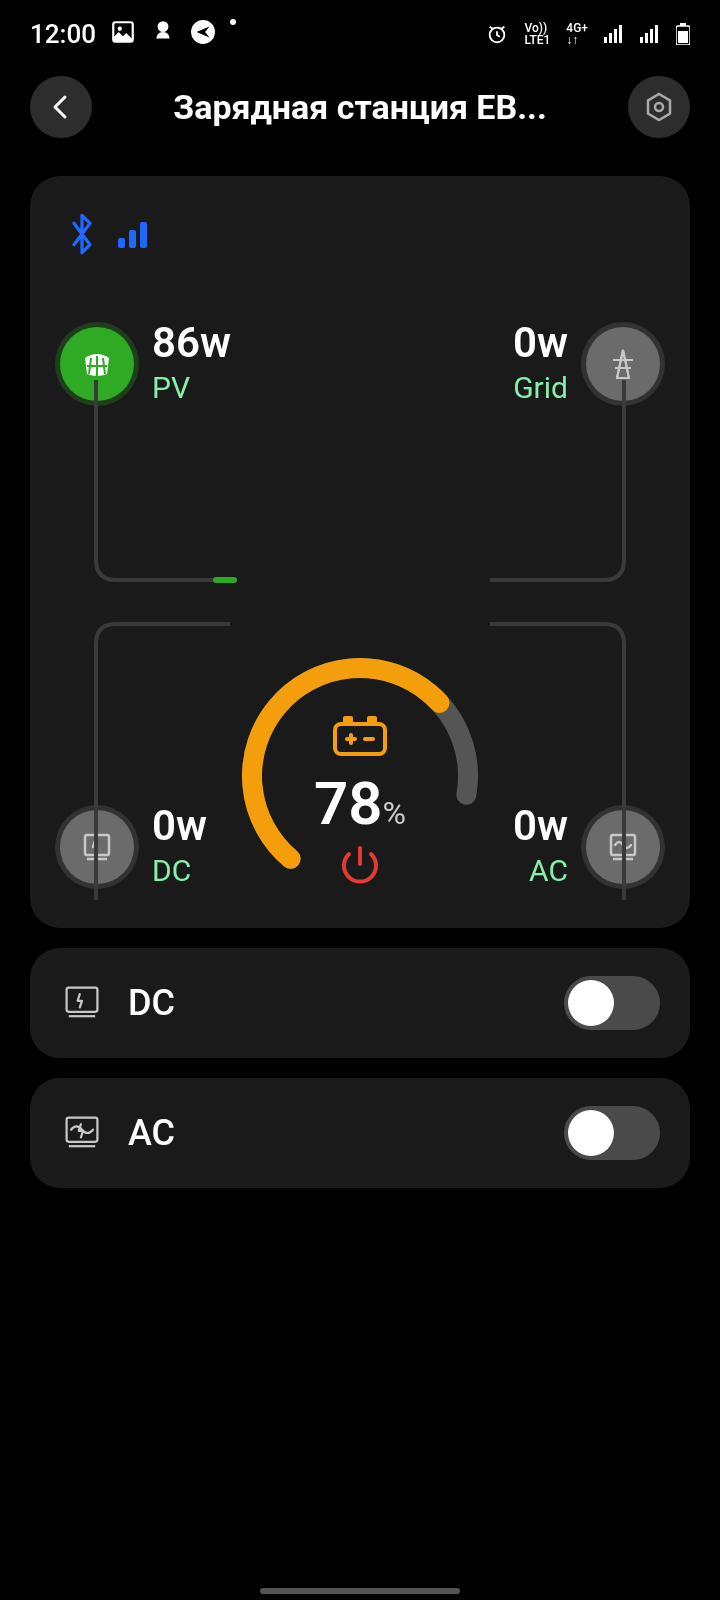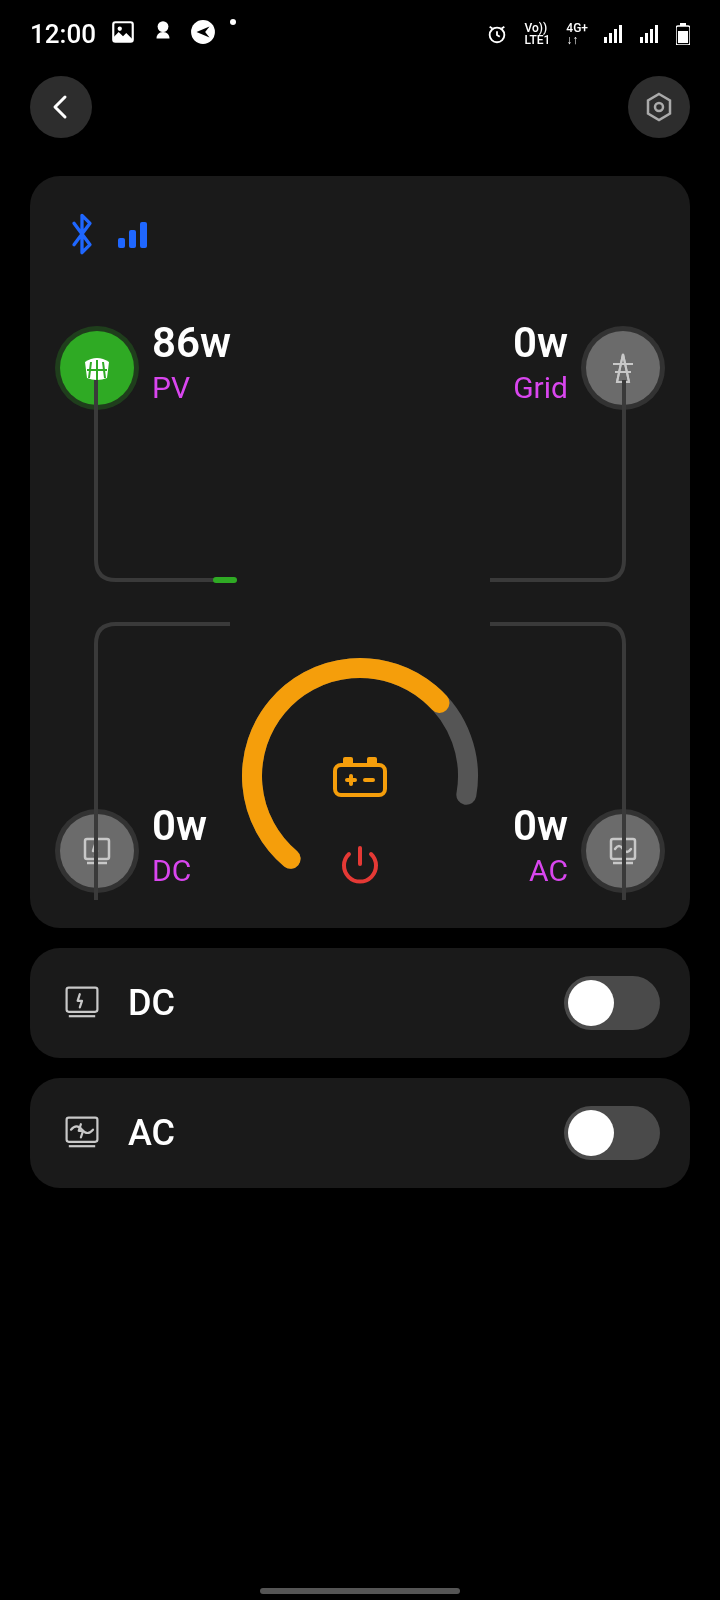--- a/index.html
+++ b/index.html
@@ -49,31 +49,31 @@
     border-radius: 30px;
   }
   .main-card { padding: 30px 30px 40px 30px; position: relative; }
   .conn-row { display: flex; gap: 20px; padding: 6px 0 6px 6px; align-items: center; }
   .source-row {
     display: flex;
     justify-content: space-between;
     margin-top: 60px;
     padding: 0 0px;
   }
-  .source-left, .source-right { display: flex; align-items: flex-end; gap: 18px; }
+  .source-left, .source-right { display: flex; align-items: center; gap: 18px; }
   .source-right { flex-direction: row-reverse; text-align: right; }
   .src-icon {
     width: 74px; height: 74px; border-radius: 50%;
     display: flex; align-items: center; justify-content: center;
     background: #555;
   }
   .src-icon.green { background: #2faa24; box-shadow: 0 0 0 5px rgba(47,170,36,0.25); }
   .src-icon.gray { background: #6b6b6b; box-shadow: 0 0 0 5px rgba(107,107,107,0.3); }
   .src-text .value { font-size: 42px; font-weight: 600; line-height: 1; }
-  .src-text .label { font-size: 30px; color: #d946ef; margin-top: 6px; }
+  .src-text .label { font-size: 30px; color: #86efac; margin-top: 6px; }
   .wires { position: absolute; left: 30px; right: 30px; top: 200px; height: 560px; pointer-events: none; }
   .center-gauge {
     position: absolute;
     left: 50%; top: 470px;
     transform: translate(-50%, 0);
     width: 260px; height: 260px;
   }
   .gauge-inner {
     position: absolute; inset: 0;
     display: flex; flex-direction: column; align-items: center; justify-content: center;
@@ -165,20 +165,21 @@
       </svg>
   </div>
 </div>
 
 <div class="header">
   <div class="circ-btn">
     <svg width="24" height="28" viewBox="0 0 24 28" fill="none" stroke="#fff" stroke-width="3" stroke-linecap="round" stroke-linejoin="round">
         <path d="M16 4 L6 14 L16 24"></path>
       </svg>
   </div>
+  <div class="page-title">Зарядная станция EB...</div>
   <div class="circ-btn">
     <svg width="32" height="32" viewBox="0 0 32 32" fill="none" stroke="#aaa" stroke-width="2.5">
         <polygon points="16,3 27,9.5 27,22.5 16,29 5,22.5 5,9.5"></polygon>
         <circle cx="16" cy="16" r="4"></circle>
       </svg>
   </div>
 </div>
 
 <div class="card main-card">
 
@@ -238,20 +239,24 @@
     </svg>
     <div class="gauge-inner">
       <svg width="54" height="42" viewBox="0 0 54 42">
         <rect x="2" y="10" width="50" height="30" rx="6" fill="none" stroke="#f59e0b" stroke-width="4"></rect>
         <rect x="10" y="2" width="10" height="8" rx="2" fill="#f59e0b"></rect>
         <rect x="34" y="2" width="10" height="8" rx="2" fill="#f59e0b"></rect>
         <line x1="14" y1="25" x2="22" y2="25" stroke="#f59e0b" stroke-width="4" stroke-linecap="round"></line>
         <line x1="18" y1="21" x2="18" y2="29" stroke="#f59e0b" stroke-width="4" stroke-linecap="round"></line>
         <line x1="32" y1="25" x2="40" y2="25" stroke="#f59e0b" stroke-width="4" stroke-linecap="round"></line>
       </svg>
+      <div class="batt-pct">
+        <span class="num">78</span>
+        <span class="pct">%</span>
+      </div>
     </div>
   </div>
 
   <div class="source-row bottom-row">
     <div class="source-left">
       <div class="src-icon gray">
         <svg width="40" height="40" viewBox="0 0 40 40" fill="none" stroke="#c8c8c8" stroke-width="2.5">
             <rect x="8" y="8" width="24" height="20" rx="2"></rect>
             <line x1="10" y1="32" x2="30" y2="32"></line>
             <path d="M18 14 L16 20 L20 20 L18 24" stroke-linejoin="round" stroke-linecap="round"></path>

